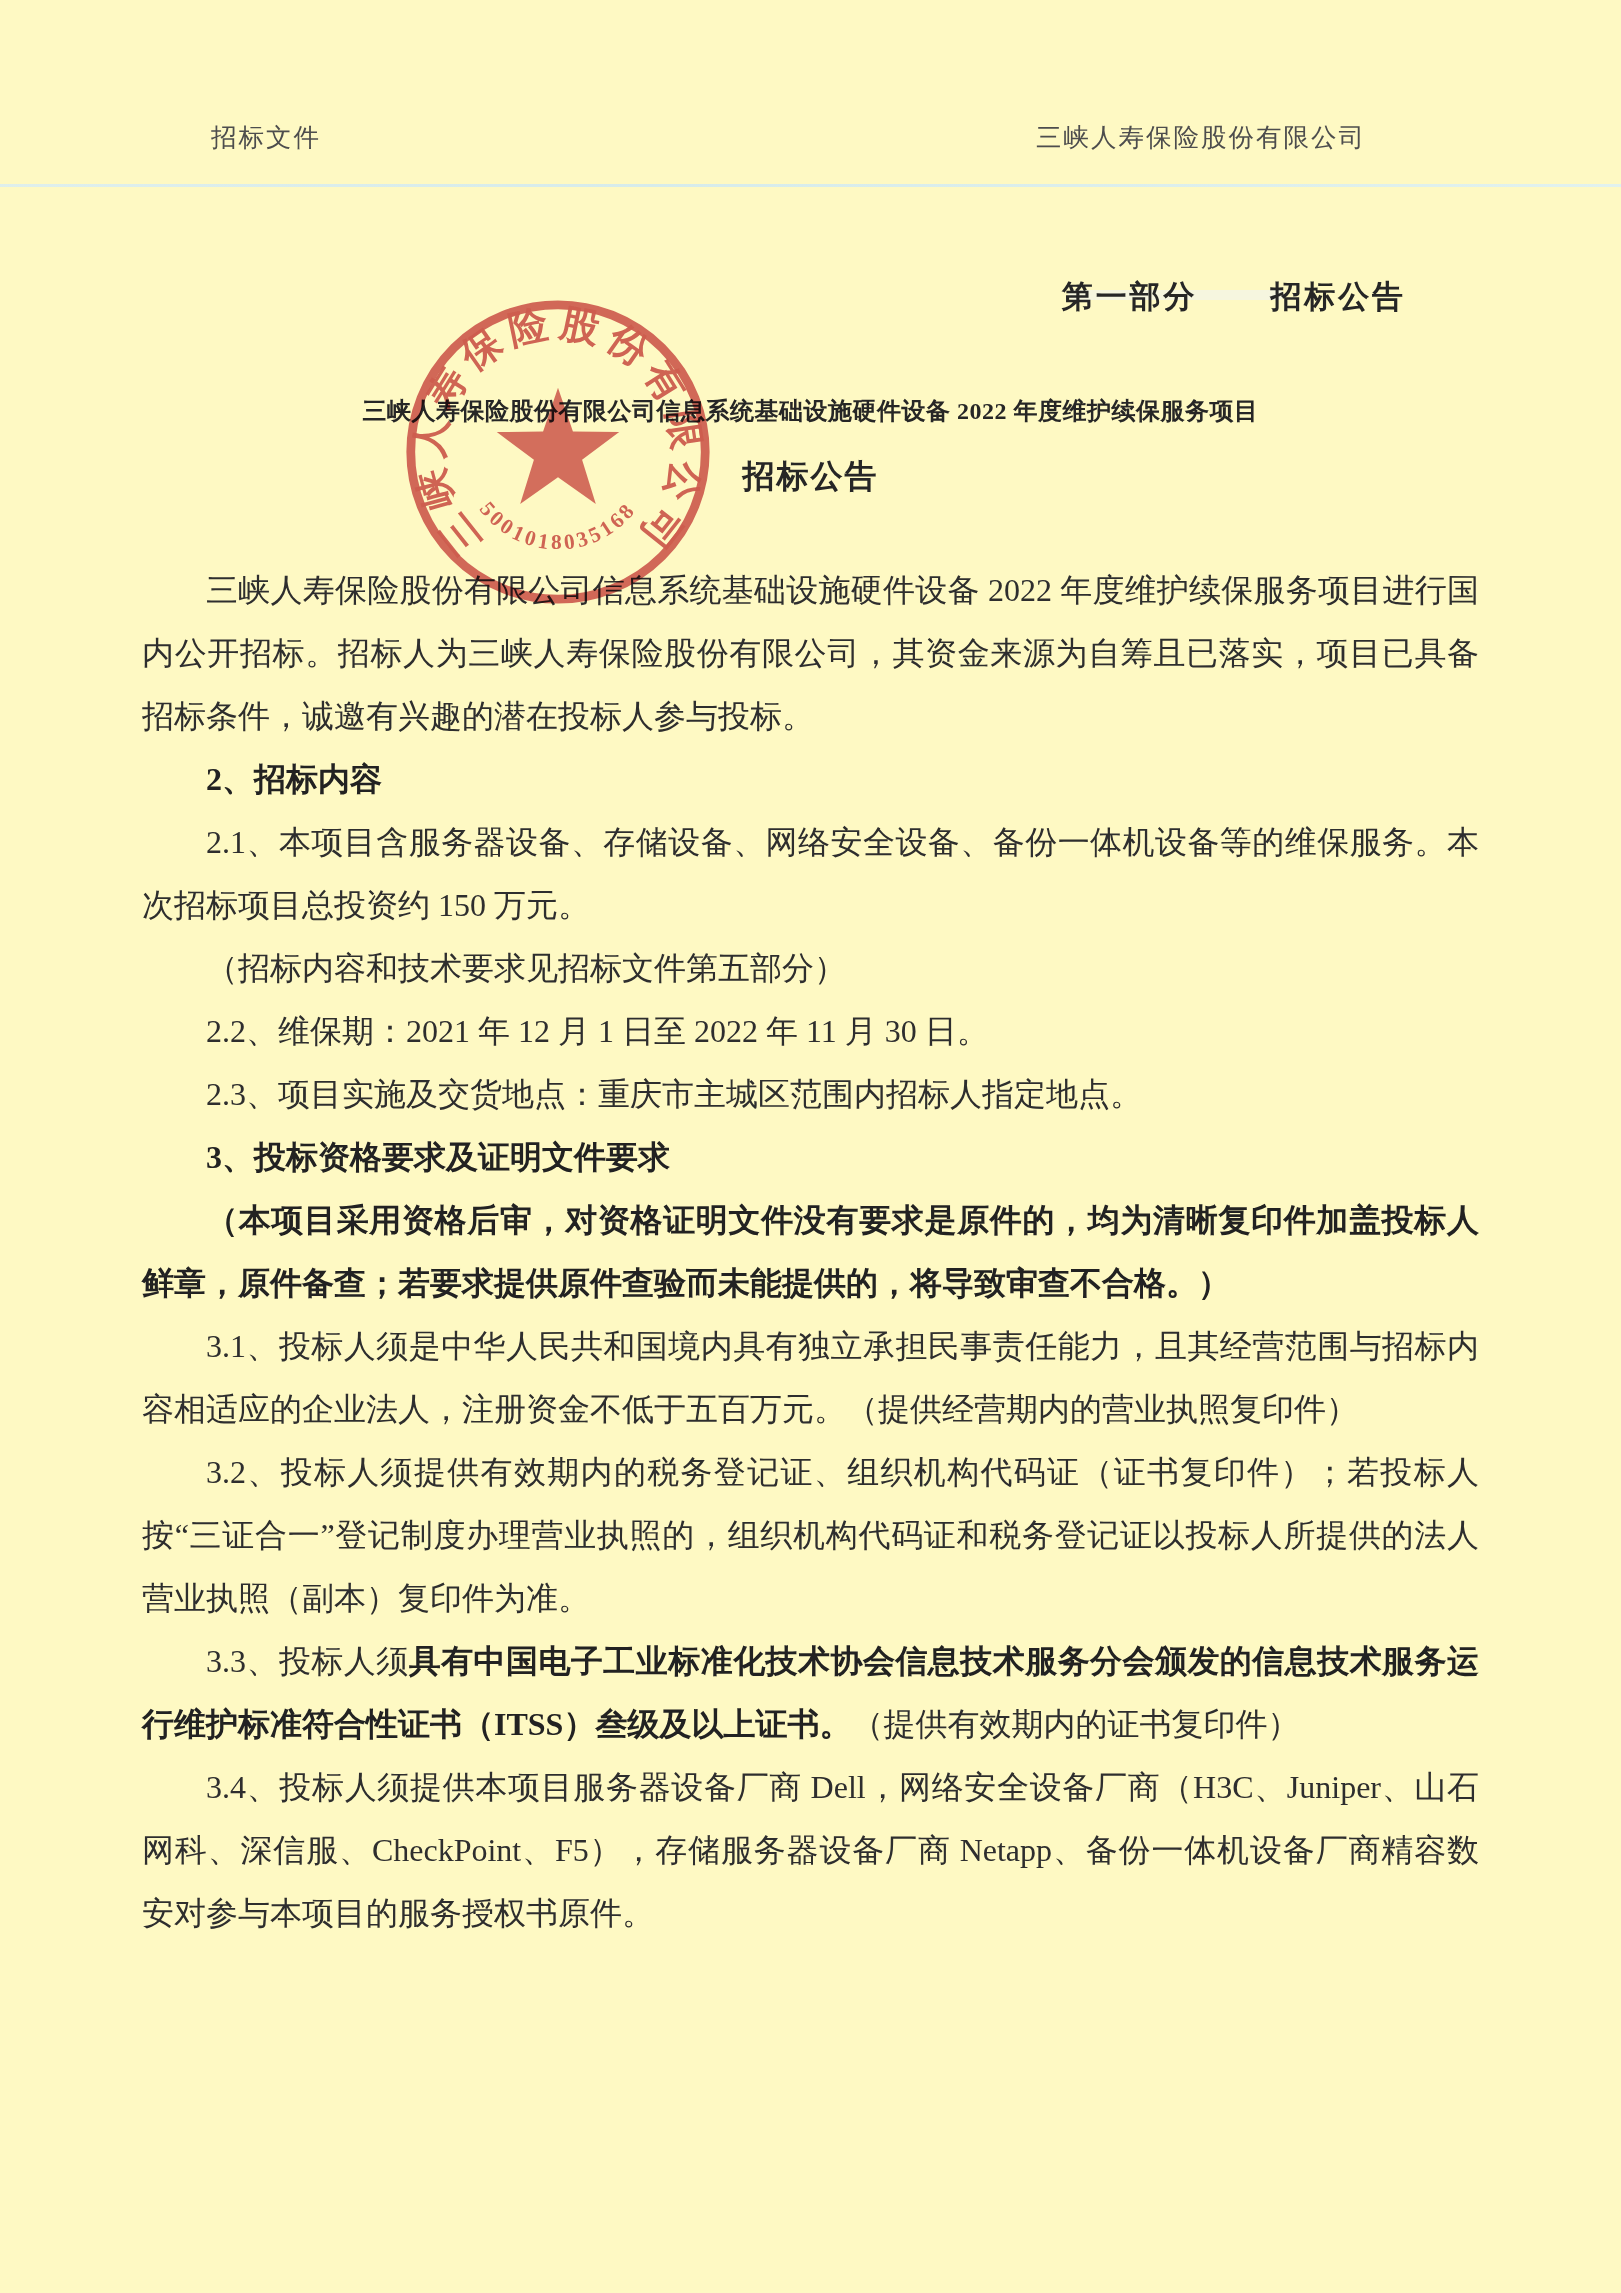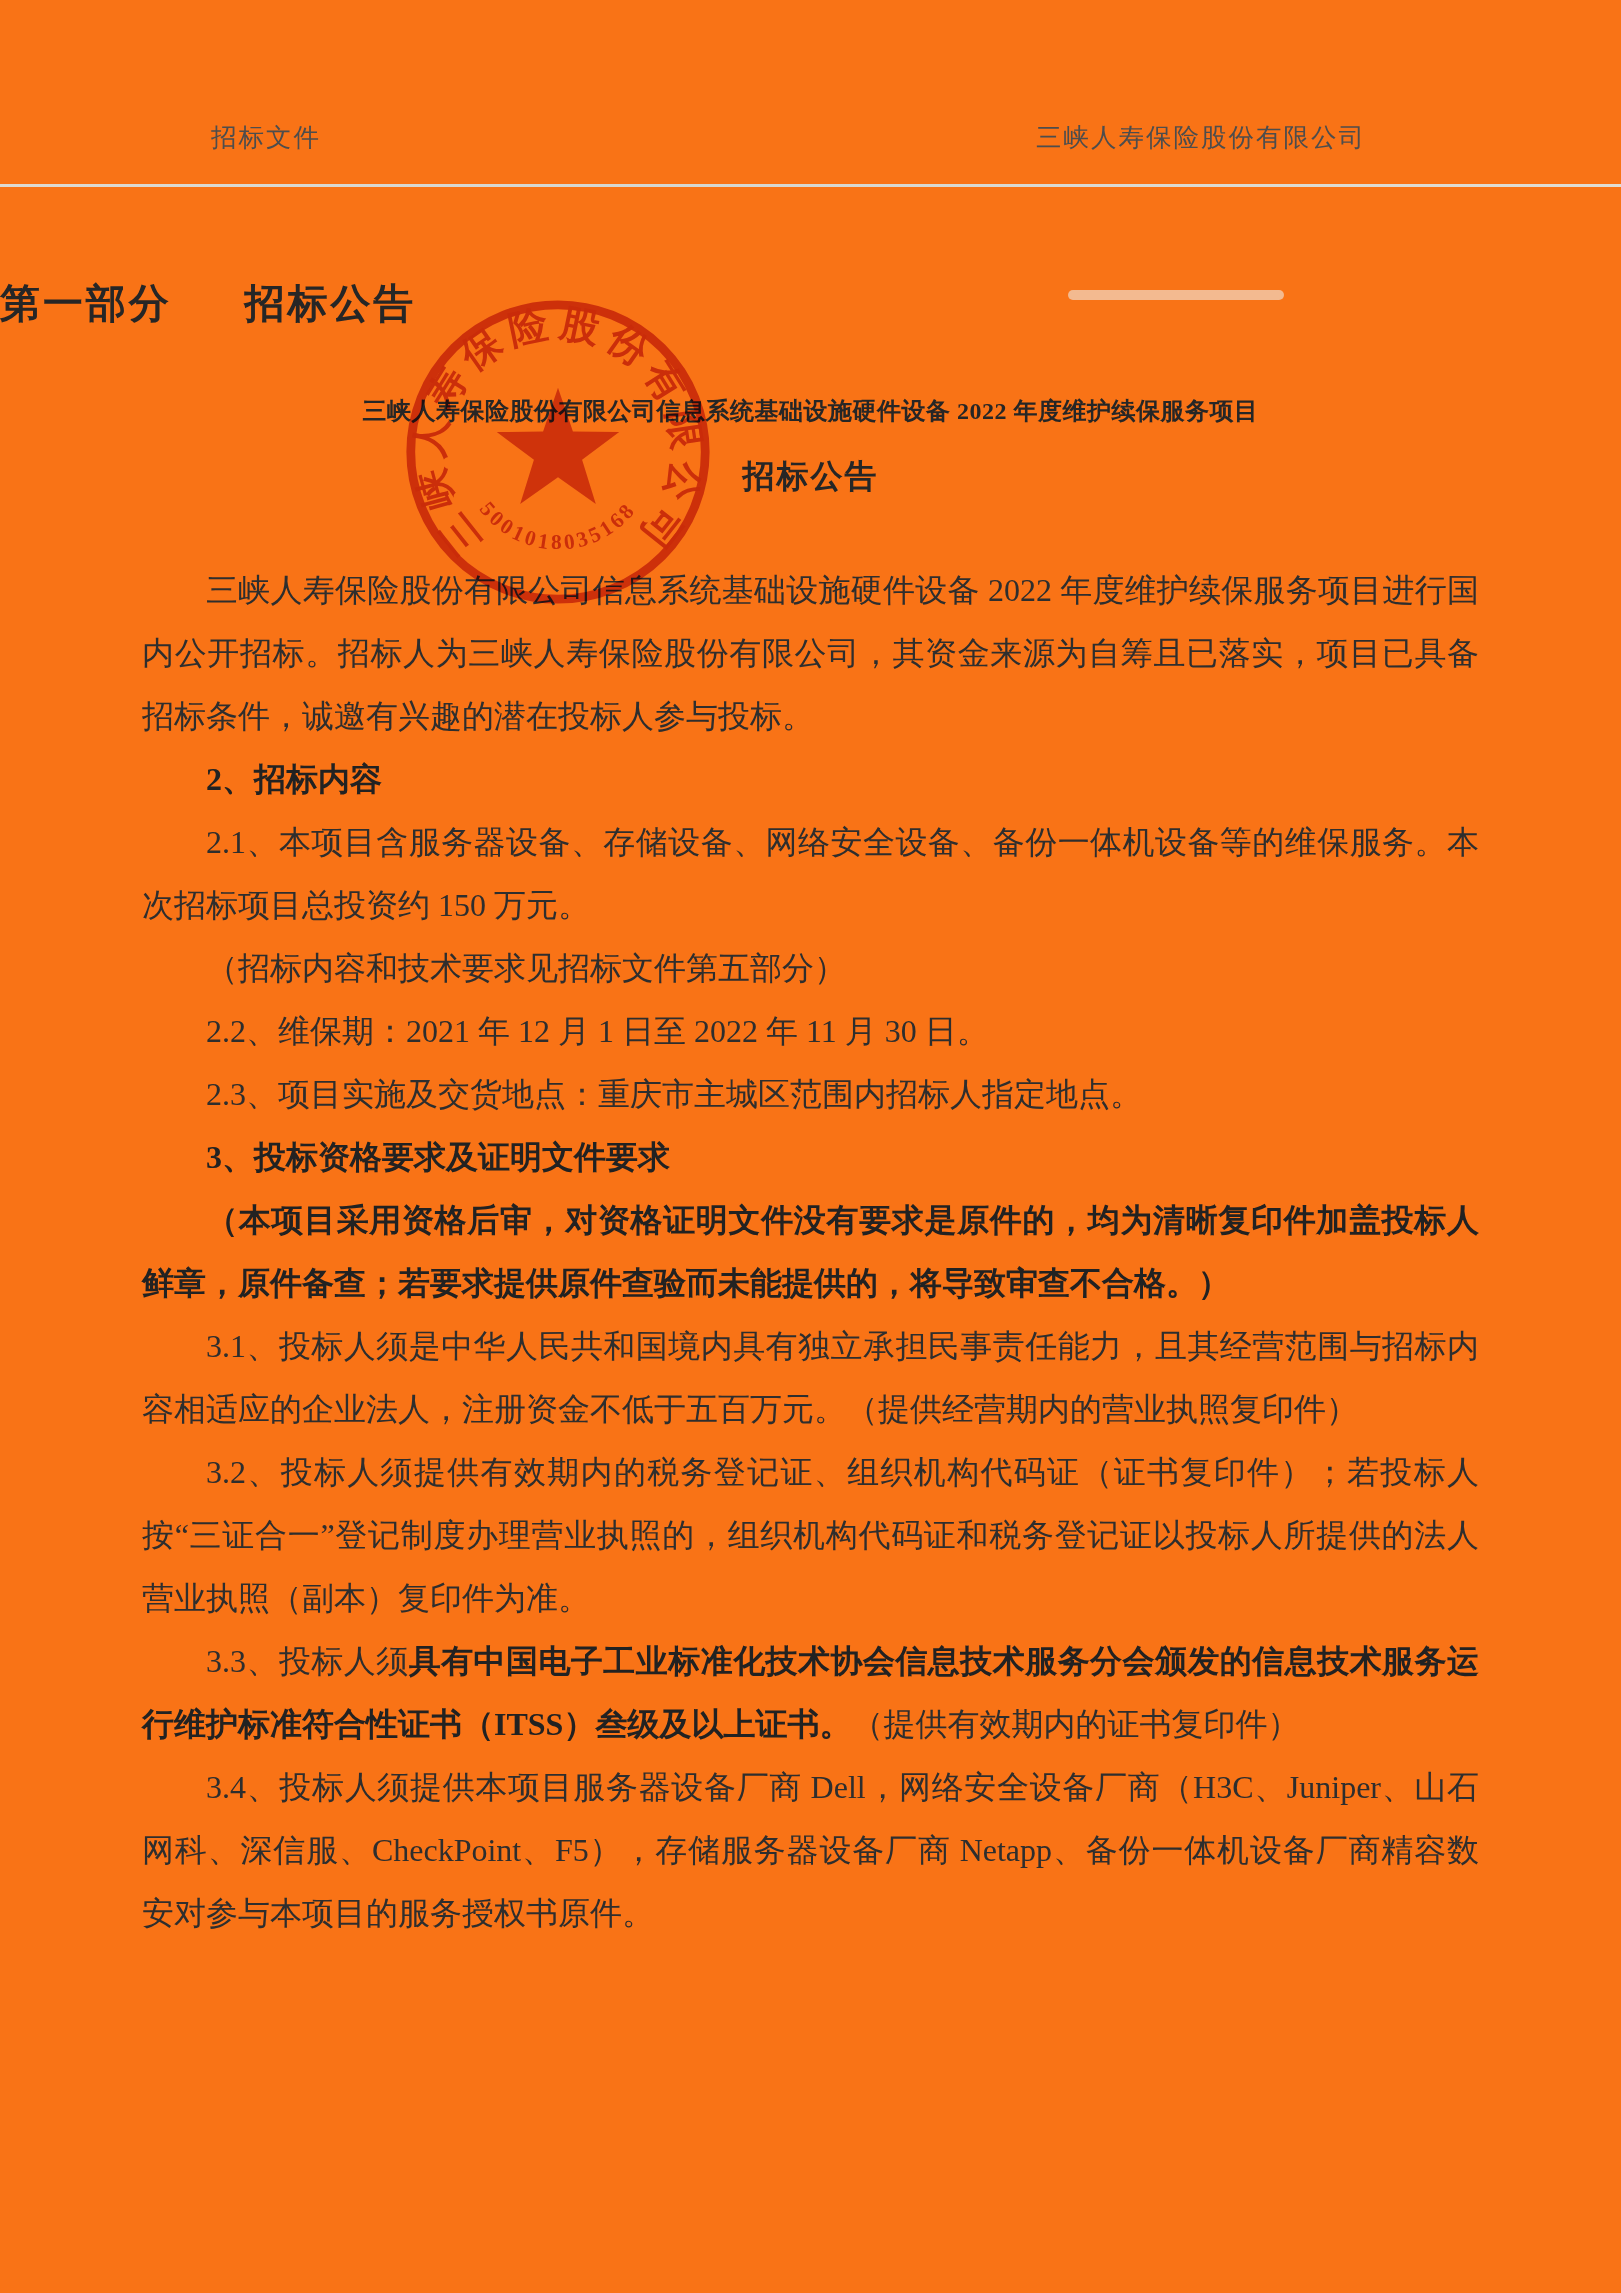--- a/index.html
+++ b/index.html
@@ -4,41 +4,41 @@
 <style>
   * { margin: 0; padding: 0; box-sizing: border-box; }
   html, body { background: #ffffff; }
   body {
     font-family: "Liberation Serif", "DejaVu Serif", serif;
     width: 1621px; height: 2294px; position: relative; overflow: hidden;
     color: #2e2e2e;
   }
   .page {
     position: absolute; inset: 0;
-    background: #f97316;
+    background: #fef9c3;
   }
   
   .scan-line {
     position: absolute; left: 0; top: 184px; width: 1621px; height: 2.9px;
     background: linear-gradient(90deg, #d9edf3 0%, #cfe9f2 40%, #dcf0f5 100%);
     opacity: 0.85;
   }
   .scan-smudge {
     position: absolute; left: 1068px; top: 290px; width: 216px; height: 9.8px;
     background: #eef4f6; opacity: 0.55; border-radius: 4.9px;
   }
   .hdr {
     position: absolute; top: 120px; font-size: 25.5px; color: #4d4d4d;
     letter-spacing: 2px; white-space: nowrap;
   }
   .hdr-left { left: 211px; }
   .hdr-right { left: 1036px; }
   .doc-title {
     position: absolute; top: 276px; left: 0; width: 1406px;
-    text-align: left; font-size: 40px; font-weight: bold; color: #262626;
+    text-align: right; font-size: 31px; font-weight: bold; color: #262626;
     letter-spacing: 2.9px; white-space: nowrap;
   }
   .doc-title .gap { display: inline-block; width: 73px; }
   .subtitle1 {
     position: absolute; top: 395px; left: 142px; width: 1337px;
     text-align: center; font-size: 24px; font-weight: bold; color: #262626;
     white-space: nowrap; letter-spacing: 0.5px;
   }
   .subtitle2 {
     position: absolute; top: 455px; left: 0; width: 1621px;

